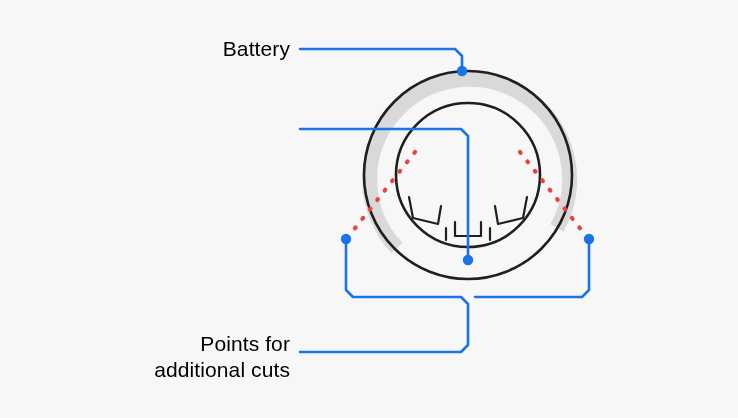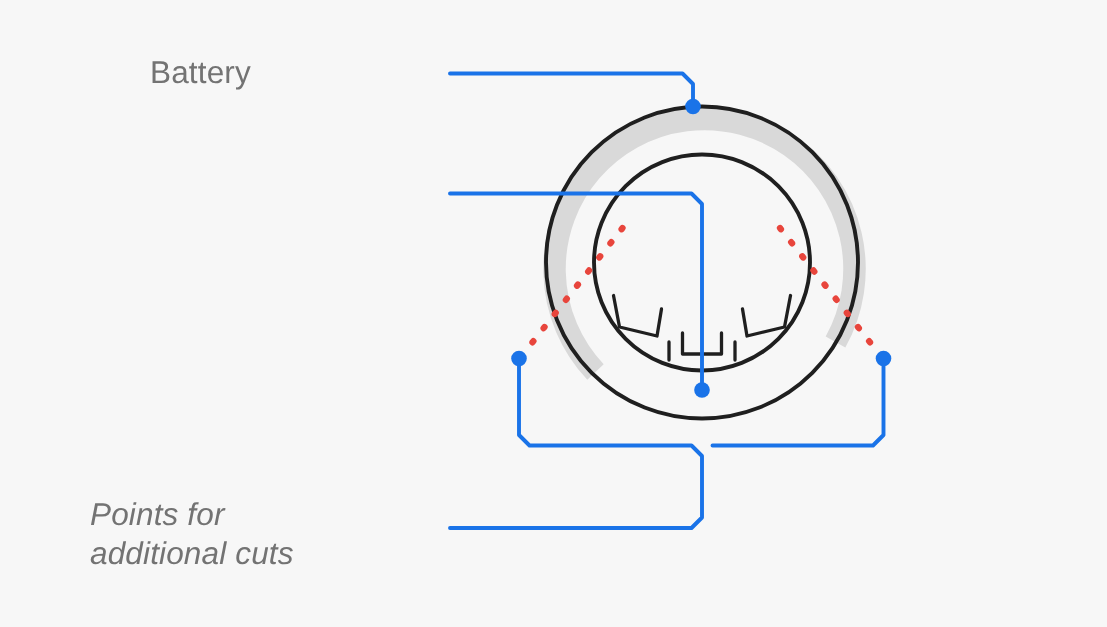--- a/index.html
+++ b/index.html
@@ -16,41 +16,41 @@
   }
   #stage {
     position: absolute;
     left: 0;
     top: 0;
     width: 738px;
     height: 418px;
   }
   .label {
     position: absolute;
-    color: #737373;
+    color: #000000;
     font-size: 21px;
     line-height: 26px;
+    text-align: right;
     white-space: pre-line;
     letter-spacing: 0.1px;
   }
   #label-battery {
     left: 100px;
     top: 36px;
     width: 190px;
   }
   #label-orientation {
     left: 60px;
     top: 116px;
     width: 230px;
   }
   #label-points {
     left: 60px;
     top: 331px;
     width: 230px;
-    font-style: italic;
   }
   svg {
     position: absolute;
     left: 0;
     top: 0;
   }
 </style>
 </head>
 <body>
 

